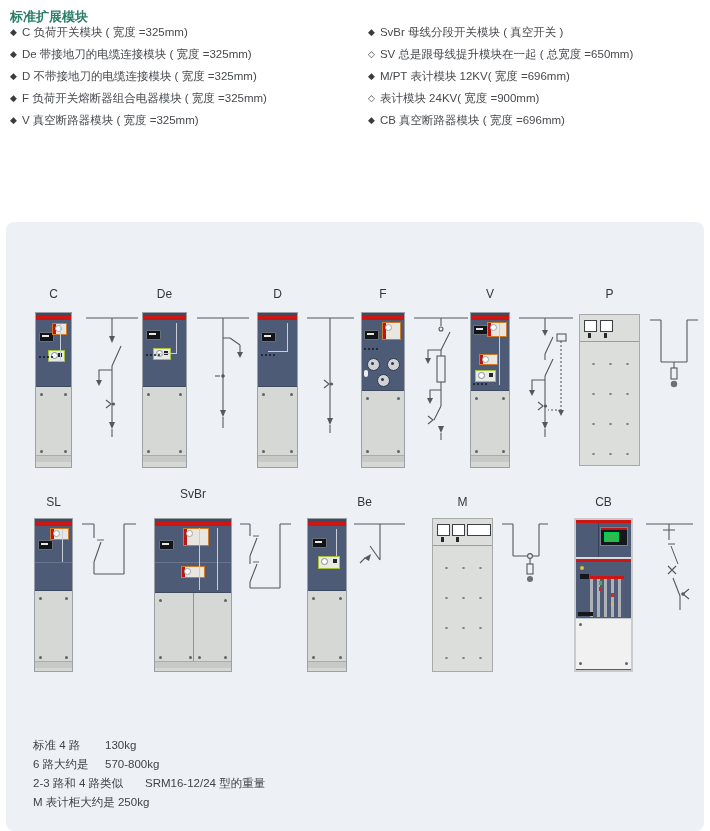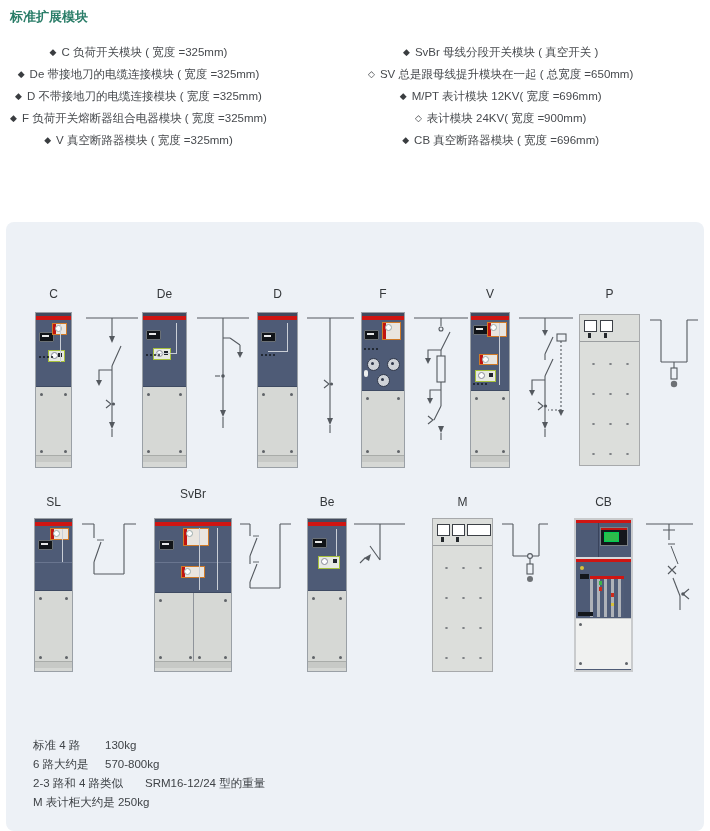--- a/index.html
+++ b/index.html
@@ -1,19 +1,19 @@
 <!DOCTYPE html>
 <html><head>
 <meta charset="utf-8">
 <style>
   html,body{margin:0;padding:0;width:710px;height:831px;background:#fff;overflow:hidden;
     font-family:"Liberation Sans","DejaVu Sans",sans-serif;}
   .page{position:relative;width:710px;height:831px;}
   .title{position:absolute;left:10px;top:8px;font-size:13px;font-weight:bold;color:#2a7d68;}
-  .col{position:absolute;top:41px;font-size:11.5px;color:#46494d;text-align:center;}
+  .col{position:absolute;top:21px;font-size:11.5px;color:#46494d;}
   .col .li{height:22px;line-height:22px;white-space:nowrap;}
   .col .mk{font-size:9px;color:#3a3d40;margin-right:5px;vertical-align:1px;}
   .panel{position:absolute;left:6px;top:222px;width:698px;height:609px;background:#edf1f6;border-radius:8px;}
   .mlabel{position:absolute;font-size:12px;color:#34373a;text-align:center;height:16px;line-height:16px;}
   
   .cab{position:absolute;box-sizing:border-box;border:1px solid #9aa0a6;background:#d6d8d5;}
   .hdr{height:3px;background:#434a5e;}
   .red{height:4px;background:#cf1512;}
   .up{position:relative;background:#4e5b76;border-bottom:1px solid #3e4a62;}
   .dn{position:relative;background:#d6d8d5;}
@@ -340,21 +340,21 @@
         <div class="scr" style="left:34px;bottom:9px;"></div>
           <div class="scr" style="left:43px;bottom:9px;"></div>
         <div class="base"></div>
       </div>
     </div>
     <svg class="sch" style="left:232px;top:294px;" width="55" height="105" viewBox="0 0 55 105" fill="none" stroke="#54595f" stroke-width="1.1">
       <path d="M2 8 H12 M12 8 V20 M12 40 L19 22 M12 40 V48 M12 66 L19 48 M12 66 V72 M12 72 H42 M42 72 V8 M42 8 H53"></path>
       <path d="M15 20 h6 M15 46 h6" stroke-width="0.9"></path>
     </svg>
 
-    <div class="mlabel" style="left:276px;top:272px;width:90px;">Be</div>
+    <div class="mlabel" style="left:276px;top:272px;width:90px;text-align:right;">Be</div>
     <div class="cab" style="left:301px;top:296px;width:40px;height:154px;">
       <div class="hdr"></div>
         <div class="red"></div>
       <div class="up" style="height:64px;">
         <div class="disp" style="left:4px;top:12px;"></div>
         <div class="gbox" style="left:10px;top:30px;width:20px;height:11px;"></div>
         <div class="vl" style="left:28px;top:3px;height:27px;"></div>
       </div>
       <div class="dn" style="height:77px;">
         <div class="scr" style="left:4px;top:6px;"></div>

